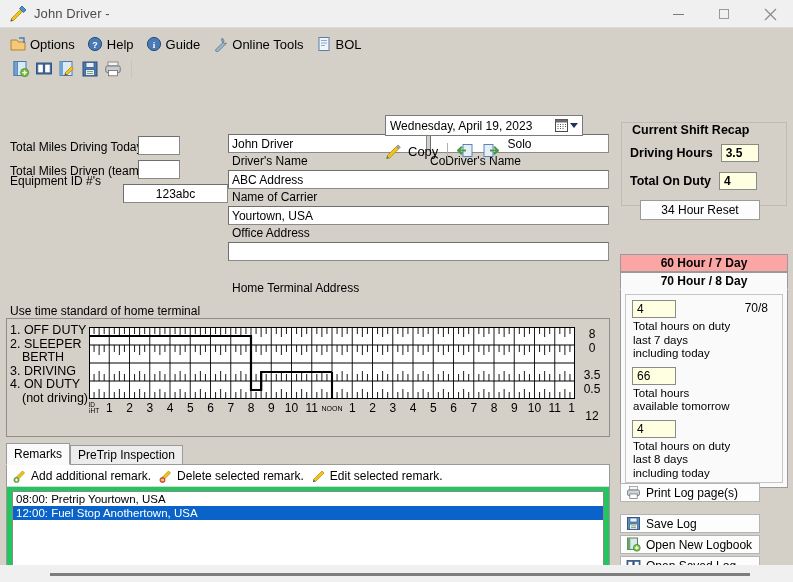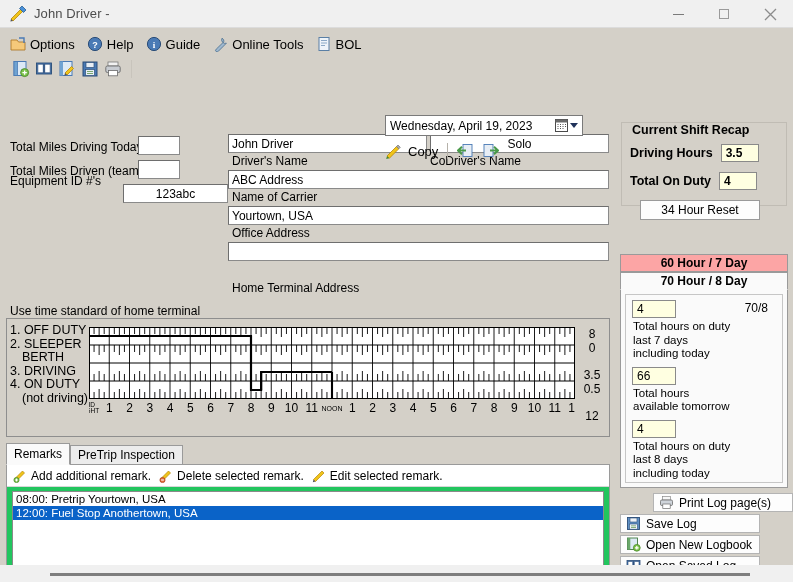--- a/index.html
+++ b/index.html
@@ -738,21 +738,21 @@
           </span>
           <span>Edit selected remark.</span>
         </span>
       </div>
       <div class="remark-list">
         <div class="remark-row">08:00: Pretrip Yourtown, USA</div>
         <div class="remark-row sel">12:00: Fuel Stop Anothertown, USA</div>
       </div>
     </div>
 
-    <div class="rbtn" style="top:411px;margin-left:33px;">
+    <div class="rbtn" style="top:401px;">
       <span class="tb-ico" style="width:15px;height:15px;">
         <svg width="15" height="15" viewBox="0 0 15 15">
           <rect x="3.5" y="1.5" width="8" height="3.5" fill="#f7f7f7" stroke="#8a8a8a" stroke-width="0.7"></rect>
           <rect x="1.5" y="5" width="12" height="5.5" rx="1.3" fill="#cfd4da" stroke="#6a6a6a" stroke-width="0.8"></rect>
           <rect x="3.8" y="9" width="7.4" height="4.5" fill="#fff" stroke="#6a6a6a" stroke-width="0.7"></rect>
         </svg>
       </span>
       <span>Print Log page(s)</span>
     </div>
     <div class="rbtn" style="top:432px;">

